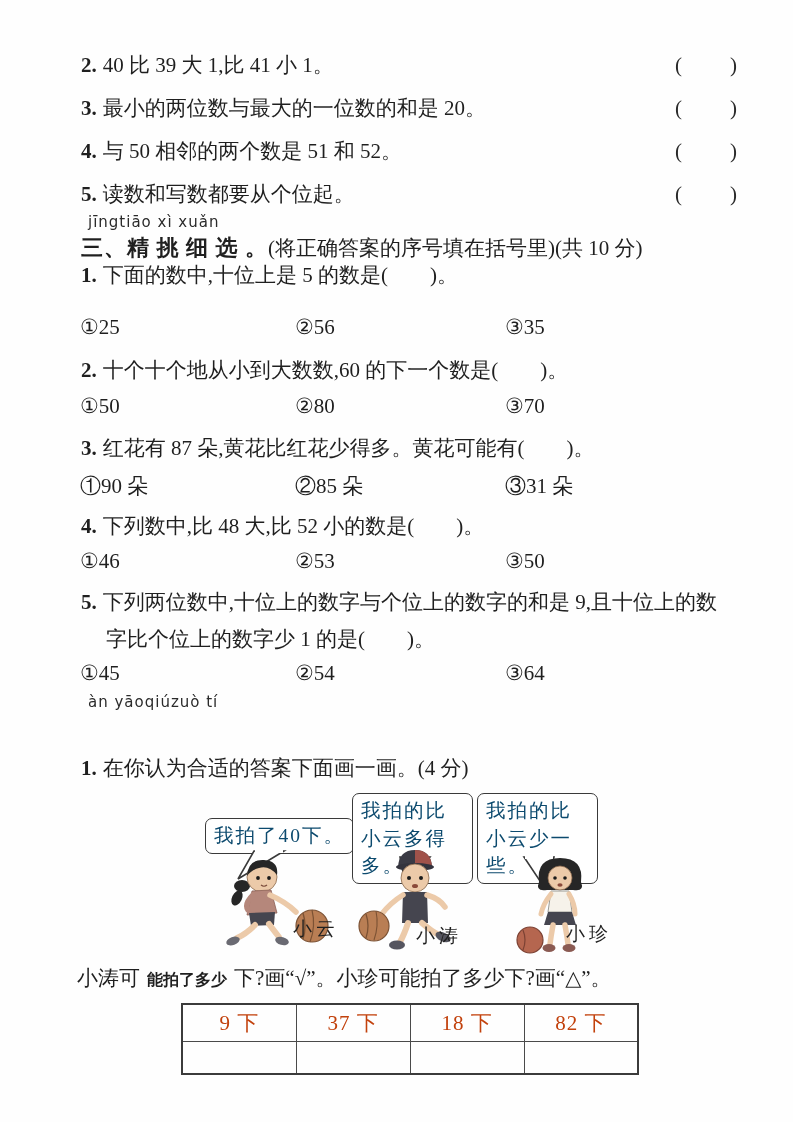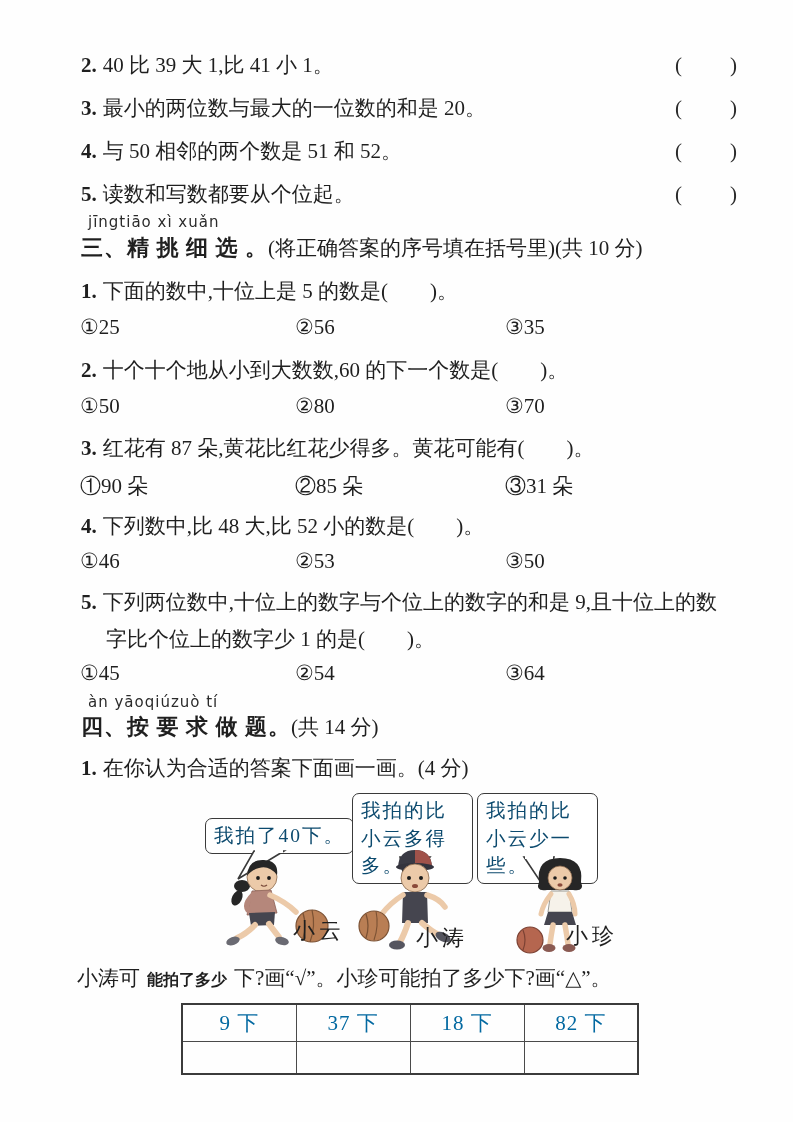--- a/index.html
+++ b/index.html
@@ -22,28 +22,28 @@
   .opt.o1{left:25px;} .opt.o2{left:240px;} .opt.o3{left:450px;}
   .bubble{
     position:absolute;background:#fff;border:1.6px solid #3a3a3a;border-radius:7px;
     font-size:19.5px;line-height:1.42;padding:3px 8px;letter-spacing:2px;
     word-break:break-all;color:#0c4a6e;
   }
   .bubble.one-line{white-space:nowrap;letter-spacing:2px;text-align:center;}
   .bubble.two-line{width:5.3em;}
   .tail{position:absolute;overflow:visible;}
   .kidsvg{position:absolute;}
-  .kid-name{position:absolute;font-size:22px;letter-spacing:4px;white-space:nowrap;}
+  .kid-name{position:absolute;font-size:19px;letter-spacing:4px;white-space:nowrap;}
   .instr{position:absolute;left:77px;right:40px;line-height:32px;white-space:nowrap;}
   .instr .bold-seg{font-weight:700;font-family:"DejaVu Sans","Liberation Sans",sans-serif;font-size:16px;margin:0 7px;}
   table.ans{
     position:absolute;left:181px;top:1003px;width:458px;border-collapse:collapse;
     border:2px solid #3b3b3b;table-layout:fixed;
   }
-  table.ans td{border:1.3px solid #4a4a4a;text-align:center;font-size:21px;color:#0369a1;}
+  table.ans td{border:1.3px solid #4a4a4a;text-align:center;font-size:21px;color:#c2410c;}
   table.ans tr.hdr td{height:34px;letter-spacing:1px;}
   table.ans tr.blank td{height:29px;}
 </style>
 </head>
 <body>
 
 <div class="page">
 
   <div class="row" style="top:50px">
     <span class="qnum">2.</span><span>40 比 39 大 1,比 41 小 1。</span>
@@ -60,21 +60,21 @@
   <div class="row" style="top:179px">
     <span class="qnum">5.</span><span>读数和写数都要从个位起。</span>
     <span class="bracket">(　　)</span>
   </div>
 
   <div class="pinyin" style="top:214px">jīngtiāo xì xuǎn</div>
   <div class="row" style="top:233px">
     <span class="sec-title">三、精 挑 细 选 。</span><span class="sec-note">(将正确答案的序号填在括号里)(共 10 分)</span>
   </div>
 
-  <div class="row" style="top:276px">
+  <div class="row" style="top:260px">
     <span class="qnum">1.</span><span>下面的数中,十位上是 5 的数是(　　)。</span>
   </div>
   <div class="opts" style="top:315px">
     <span class="opt o1">①25</span>
     <span class="opt o2">②56</span>
     <span class="opt o3">③35</span>
   </div>
 
   <div class="row" style="top:355px">
     <span class="qnum">2.</span><span>十个十个地从小到大数数,60 的下一个数是(　　)。</span>
@@ -109,23 +109,20 @@
   <div class="row" style="top:624px;left:80px">
     <span>字比个位上的数字少 1 的是(　　)。</span>
   </div>
   <div class="opts" style="top:661px">
     <span class="opt o1">①45</span>
     <span class="opt o2">②54</span>
     <span class="opt o3">③64</span>
   </div>
 
   <div class="pinyin" style="top:694px">àn yāoqiúzuò tí</div>
-  <div class="row" style="top:712px">
-    <span class="sec-title">四、按 要 求 做 题。</span><span class="sec-note">(共 14 分)</span>
-  </div>
   <div class="row" style="top:753px">
     <span class="qnum">1.</span><span>在你认为合适的答案下面画一画。(4 分)</span>
   </div>
 
   <div class="bubble one-line" style="left:205px;top:818px;">我拍了40下。</div>
   <div class="bubble two-line" style="left:352px;top:793px;">我拍的比小云多得多。</div>
   <div class="bubble two-line" style="left:477px;top:793px;">我拍的比小云少一些。</div>
 
   <svg class="tail" style="left:232px;top:850px;" width="60" height="32">
     <polygon points="22,1 52,1 6,29" fill="#ffffff" stroke="#3a3a3a" stroke-width="1.6"></polygon>

